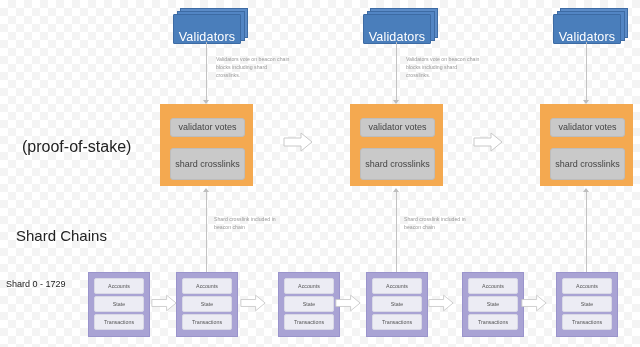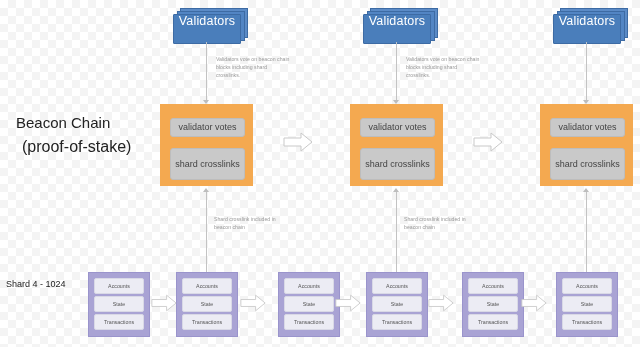--- a/index.html
+++ b/index.html
@@ -40,21 +40,21 @@
     position:absolute;
     width:66px;height:28px;
     background:#4a7ebb;
     border:1px solid #3d6ba4;
   }
   .validators .s3{ left:7px; top:0px;  background:#5b8bc7; }
   .validators .s2{ left:4px; top:3px;  background:#5285c4; }
   .validators .s1{
     left:0px; top:6px;
     background:#4a7ebb;
-    display:flex;align-items:flex-start;justify-content:center;
+    display:flex;align-items:flex-end;justify-content:center;
     border-radius:1px;
   }
   .validators .vlabel{
     color:#ffffff;
     font-size:12.5px;
     letter-spacing:.2px;
     line-height:1;
   }
 
   
@@ -132,23 +132,23 @@
   }
   .shard .r1{ top:5px; }
   .shard .r2{ top:23px; }
   .shard .r3{ top:41px; }
 </style>
 </head>
 <body>
 
 <div id="stage">
 
-  <div class="side-label lbl-beacon">Beacon Chain</div>
   <div class="side-label lbl-pos">(proof-of-stake)</div>
-  <div class="side-label lbl-shardrange">Shard 4 - 1024</div>
+  <div class="side-label lbl-shard">Shard Chains</div>
+  <div class="side-label lbl-shardrange">Shard 0 - 1729</div>
 
   <div class="validators" style="left:173px;top:8px;">
     <div class="sheet s3"></div>
     <div class="sheet s2"></div>
     <div class="sheet s1">
       <span class="vlabel">Validators</span>
     </div>
   </div>
 
   <div class="validators" style="left:363px;top:8px;">

